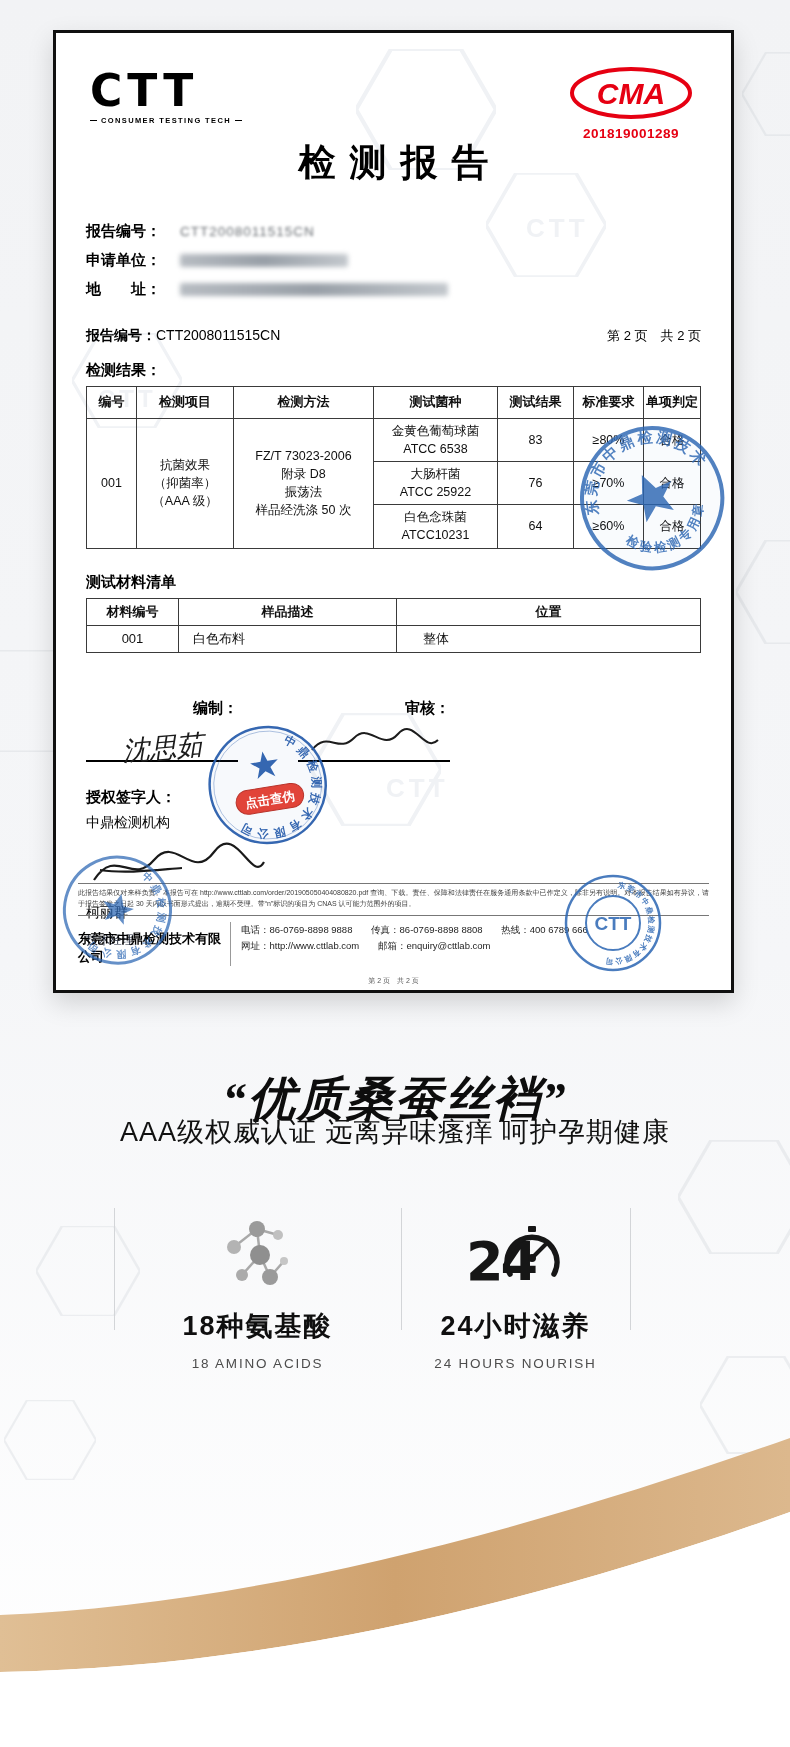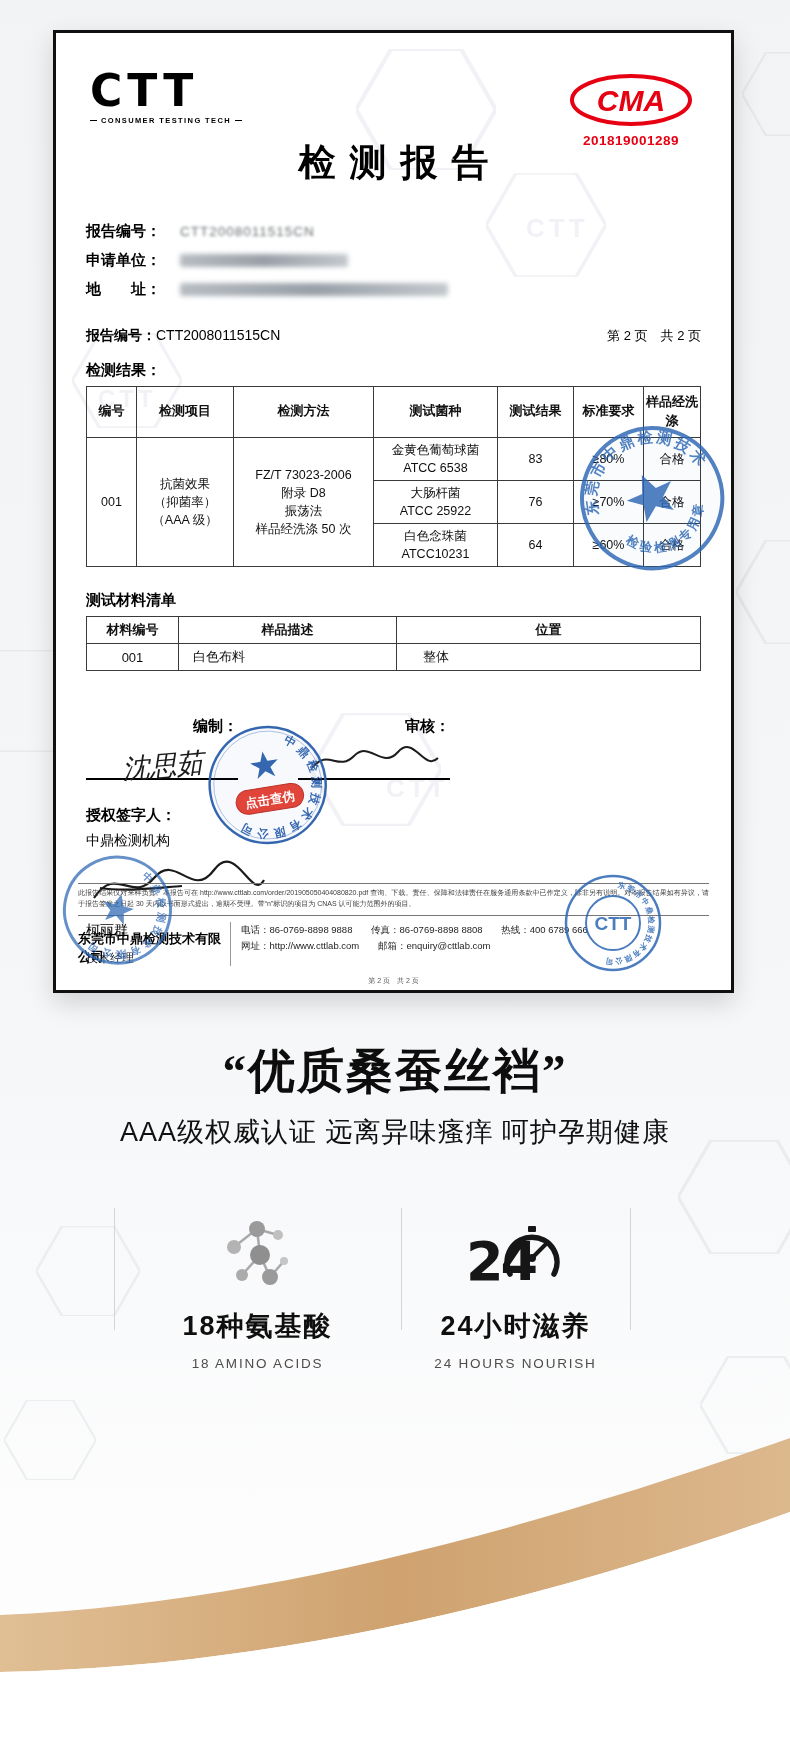--- a/index.html
+++ b/index.html
@@ -19,21 +19,21 @@
   .card-content { position:relative; z-index:1; }
 
   .report-header { position:relative; height:125px; }
   .ctt-logo { position:absolute; left:4px; top:6px; width:152px; }
   .ctt-logo .big { font-family:"DejaVu Sans", sans-serif; font-size:44px; font-weight:900;
                    letter-spacing:5px; line-height:1; color:#000; }
   .ctt-logo .tag { display:flex; align-items:center; gap:4px; margin-top:3px;
                    font-size:7.5px; font-weight:bold; letter-spacing:1.4px; color:#000; }
   .ctt-logo .tag:before,.ctt-logo .tag:after { content:""; flex:1; height:1px; background:#000; }
 
-  .cma { position:absolute; right:4px; top:11px; width:132px; text-align:center; }
+  .cma { position:absolute; right:4px; top:4px; width:132px; text-align:center; }
   .cma-num { color:#e60012; font-weight:bold; font-size:13.5px; margin-top:1px; letter-spacing:.5px; }
 
   .report-title { position:absolute; left:0; right:0; bottom:0; text-align:center;
                   font-family:"Liberation Serif", serif; font-size:37px; font-weight:bold;
                   letter-spacing:14px; text-indent:14px; color:#000; }
 
   .info { margin-top:34px; }
   .info-row { display:flex; align-items:center; margin-bottom:10px; min-height:17px; }
   .info-label { font-weight:bold; font-size:15px; color:#000; width:94px; white-space:pre; }
   .blur-text { color:#686d72; font-size:13.5px; letter-spacing:1px; filter:blur(1.6px); }
@@ -80,23 +80,23 @@
                 color:#3c3c3c; text-align:justify; }
   .cfooter { display:flex; margin-top:5px; border-top:1px solid #777; padding-top:6px; }
   .cfooter .company { width:152px; font-size:13px; font-weight:bold; color:#000; padding-top:8px; line-height:1.4; }
   .cfooter .contact { flex:1; border-left:1px solid #999; padding-left:10px;
                       font-size:9.5px; line-height:1.75; color:#1d1d1d; }
   .cfooter .contact span { margin-right:16px; white-space:nowrap; }
   .page-note { position:absolute; left:0; right:0; bottom:4px; text-align:center;
                font-size:7px; color:#555; z-index:2; }
 
   
-  .headline { position:absolute; top:1040px; left:0; right:0; text-align:center;
+  .headline { position:absolute; top:1068px; left:0; right:0; text-align:center;
               font-family:"Liberation Serif", serif; font-weight:bold; font-size:47px;
-              color:#0d0d0d; letter-spacing:2px; }
+              color:#0d0d0d; letter-spacing:2px;font-style:italic; }
   .subheadline { position:absolute; top:1114px; left:0; right:0; text-align:center;
                  font-size:27px; color:#111; font-weight:500; letter-spacing:1px; }
   .vline { position:absolute; top:1208px; width:1px; height:122px; background:#d3d5d8; }
   .feature { position:absolute; top:1210px; display:flex; flex-direction:column; align-items:center; }
   .feature .icon-box { height:94px; display:flex; align-items:center; justify-content:center; }
   .feature .f-title { font-size:27px; font-weight:bold; color:#0f0f0f; letter-spacing:2px; margin-top:4px; }
   .feature .f-sub { font-size:13.5px; color:#4d4d4d; letter-spacing:1.8px; margin-top:12px; }
 
   .wave { position:absolute; left:0; top:1420px; width:790px; height:327px; }
 </style>
@@ -196,21 +196,21 @@
             <col>
           </colgroup>
         <tbody>
             <tr>
           <th>编号</th>
           <th>检测项目</th>
           <th>检测方法</th>
           <th>测试菌种</th>
           <th>测试结果</th>
           <th>标准要求</th>
-          <th>样品经洗涤</th>
+          <th>单项判定</th>
         </tr>
         <tr>
           <td rowspan="3">001</td>
           <td rowspan="3">抗菌效果
 （抑菌率）
 （AAA 级）</td>
           <td rowspan="3">FZ/T 73023-2006
 附录 D8
 振荡法
 样品经洗涤 50 次</td>

